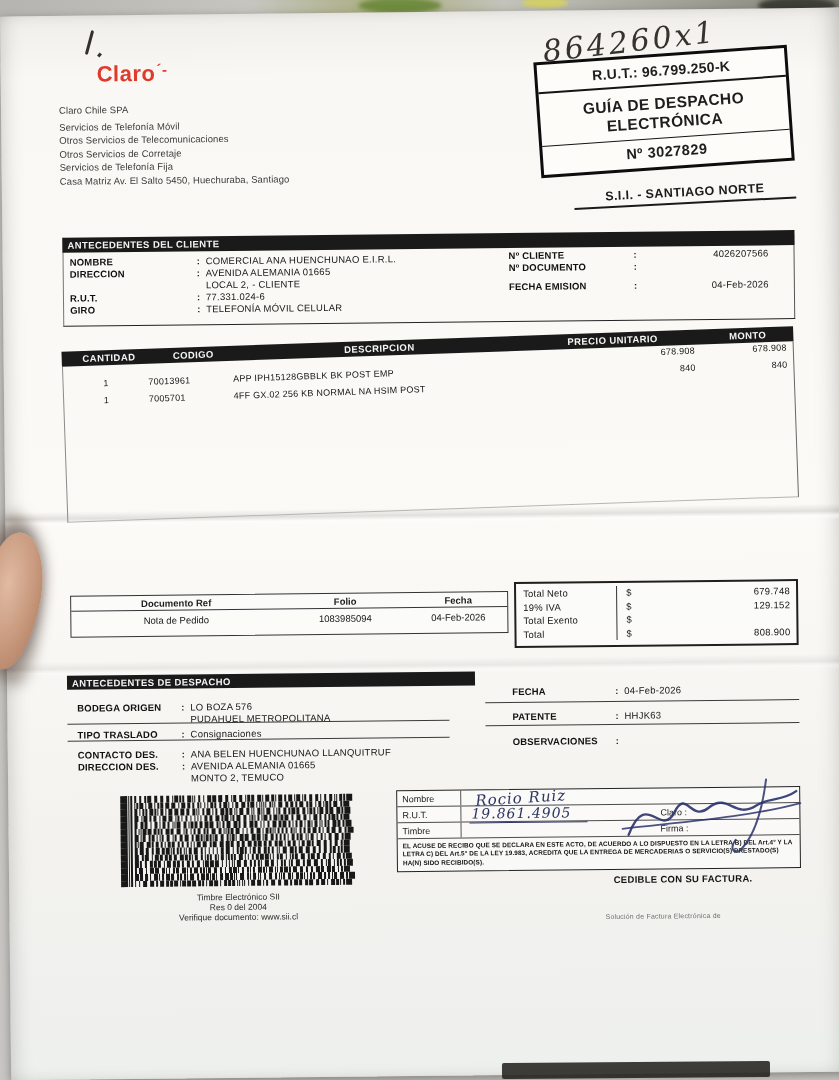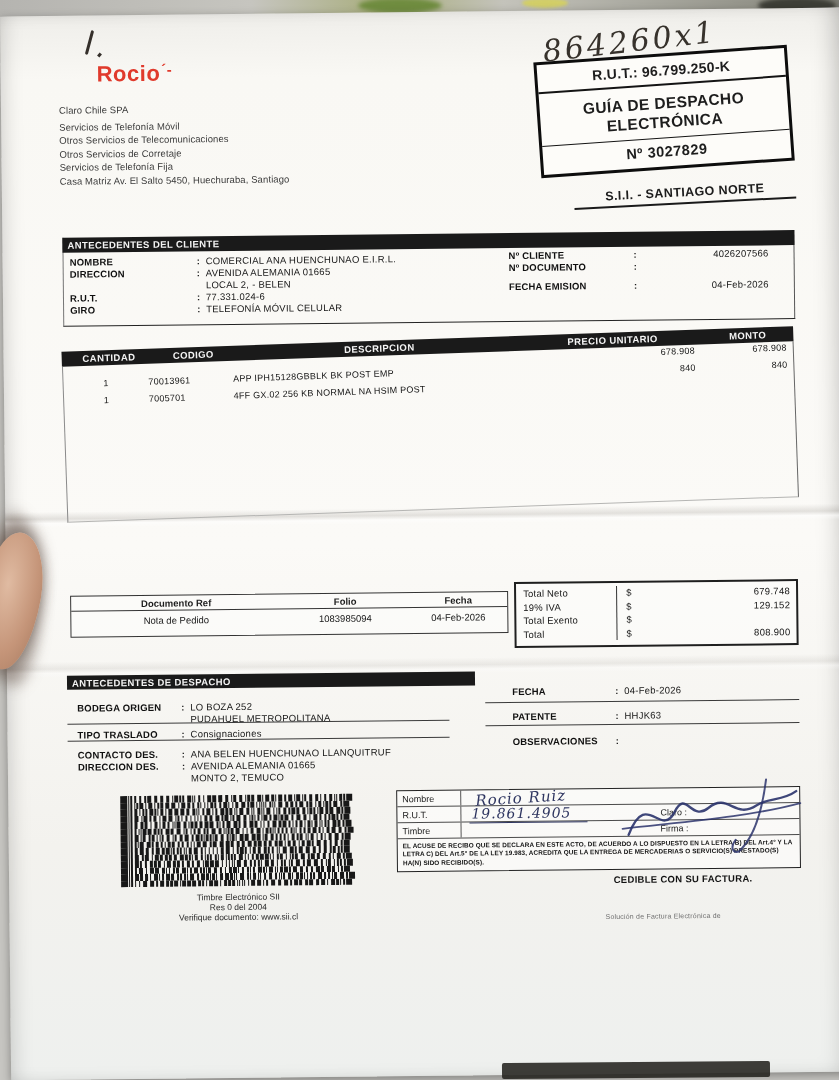--- a/index.html
+++ b/index.html
@@ -148,21 +148,21 @@
 <div class="abs blob green"></div>
 <div class="abs blob yellow"></div>
 <div class="abs blob dark"></div>
 
 <div class="abs paper">
 
   <div class="abs fold f1"></div>
   <div class="abs fold f2"></div>
 
   <div class="abs logo">
-    <span>Rocio</span><span class="logo-mark">´-</span>
+    <span>Claro</span><span class="logo-mark">´-</span>
   </div>
   <div class="abs company">
     <div>Claro Chile SPA</div>
     <div>Servicios de Telefonía Móvil</div>
     <div>Otros Servicios de Telecomunicaciones</div>
     <div>Otros Servicios de Corretaje</div>
     <div>Servicios de Telefonía Fija</div>
     <div>Casa Matriz Av. El Salto 5450, Huechuraba, Santiago</div>
   </div>
 
@@ -187,21 +187,21 @@
           <span class="val">COMERCIAL ANA HUENCHUNAO E.I.R.L.</span>
       </div>
       <div class="frow">
         <span class="lbl">DIRECCION</span>
           <span class="colon">:</span>
           <span class="val">AVENIDA ALEMANIA 01665</span>
       </div>
       <div class="frow">
         <span class="lbl"></span>
           <span class="colon"></span>
-          <span class="val">LOCAL 2, -  BELEN</span>
+          <span class="val">LOCAL 2, -  CLIENTE</span>
       </div>
       <div class="frow">
         <span class="lbl">R.U.T.</span>
           <span class="colon">:</span>
           <span class="val">77.331.024-6</span>
       </div>
       <div class="frow">
         <span class="lbl">GIRO</span>
           <span class="colon">:</span>
           <span class="val">TELEFONÍA MÓVIL CELULAR</span>
@@ -287,21 +287,21 @@
         <span class="tv">808.900</span>
     </div>
   </div>
 
   <div class="abs disp-bar bar">ANTECEDENTES DE DESPACHO</div>
 
   <div class="disp-left">
     <div class="drow">
       <span class="lbl">BODEGA ORIGEN</span>
         <span class="colon">:</span>
-        <span class="val">LO BOZA 252</span>
+        <span class="val">LO BOZA 576</span>
     </div>
     <div class="drow cont">
       <span class="val">PUDAHUEL  METROPOLITANA</span>
     </div>
     <div class="drow g1">
       <span class="lbl">TIPO TRASLADO</span>
         <span class="colon">:</span>
         <span class="val">Consignaciones</span>
     </div>
     <div class="drow g2">

